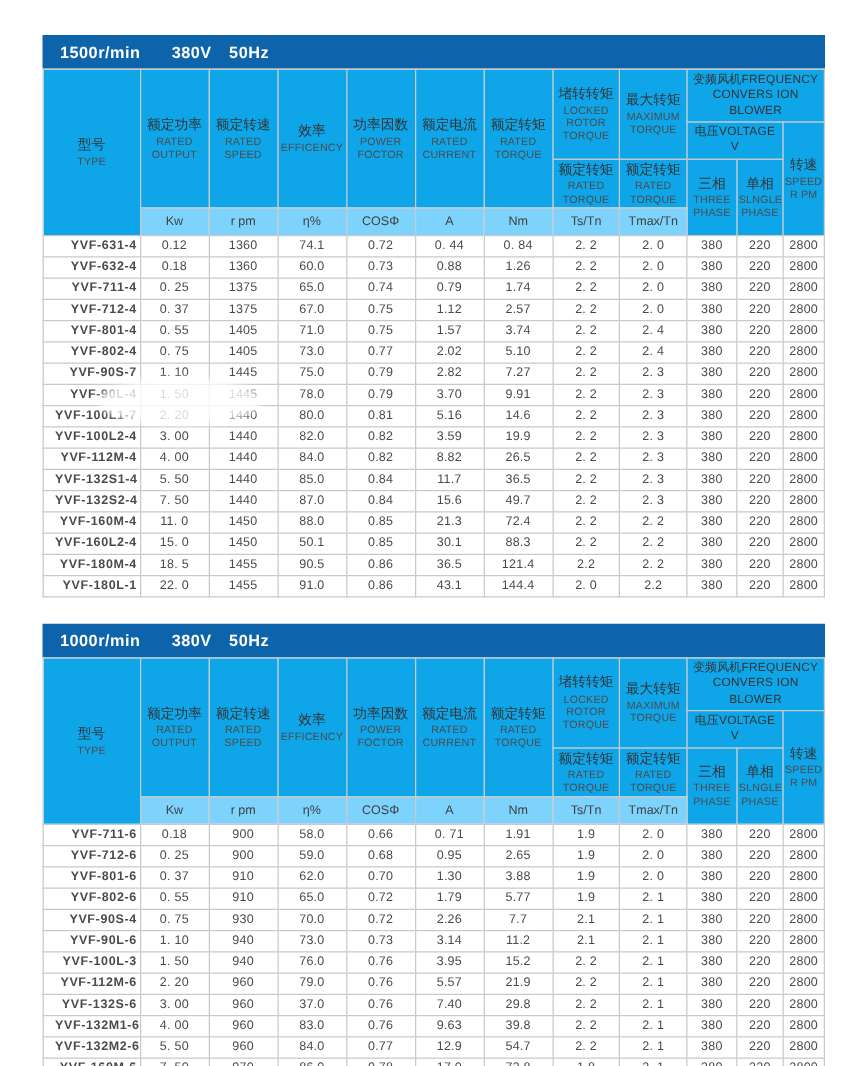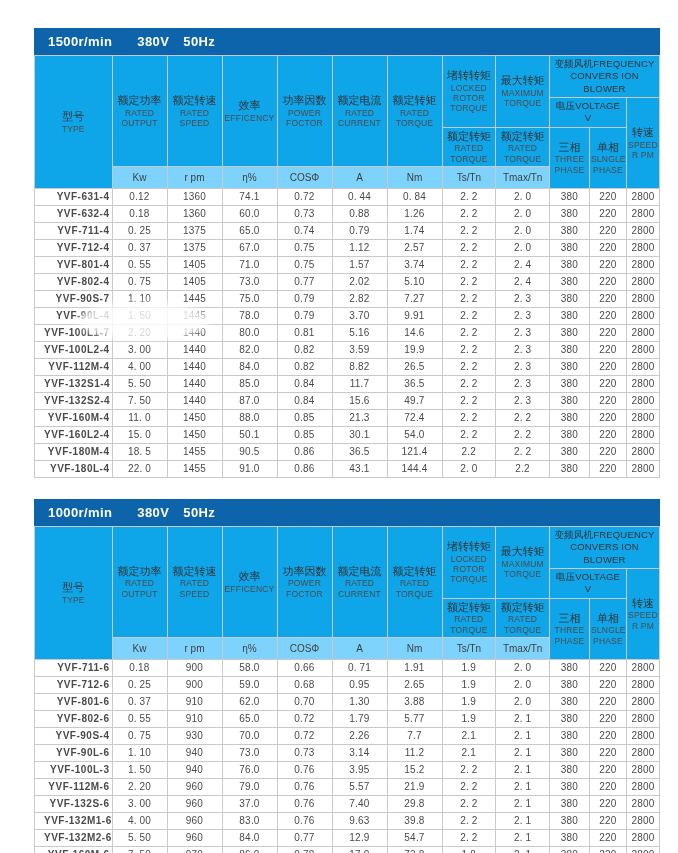--- a/index.html
+++ b/index.html
@@ -366,21 +366,21 @@
             <td>220</td>
             <td>2800</td>
           </tr>
           <tr>
             <td>YVF-160L2-4</td>
             <td>15. 0</td>
             <td>1450</td>
             <td>50.1</td>
             <td>0.85</td>
             <td>30.1</td>
-            <td>54.0</td>
+            <td>88.3</td>
             <td>2. 2</td>
             <td>2. 2</td>
             <td>380</td>
             <td>220</td>
             <td>2800</td>
           </tr>
           <tr>
             <td>YVF-180M-4</td>
             <td>18. 5</td>
             <td>1455</td>
@@ -388,21 +388,21 @@
             <td>0.86</td>
             <td>36.5</td>
             <td>121.4</td>
             <td>2.2</td>
             <td>2. 2</td>
             <td>380</td>
             <td>220</td>
             <td>2800</td>
           </tr>
           <tr>
-            <td>YVF-180L-4</td>
+            <td>YVF-180L-1</td>
             <td>22. 0</td>
             <td>1455</td>
             <td>91.0</td>
             <td>0.86</td>
             <td>43.1</td>
             <td>144.4</td>
             <td>2. 0</td>
             <td>2.2</td>
             <td>380</td>
             <td>220</td>

